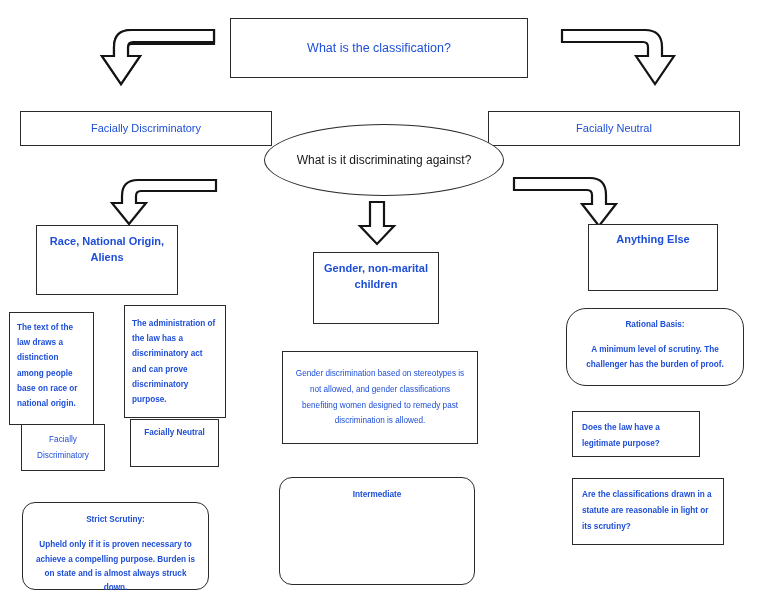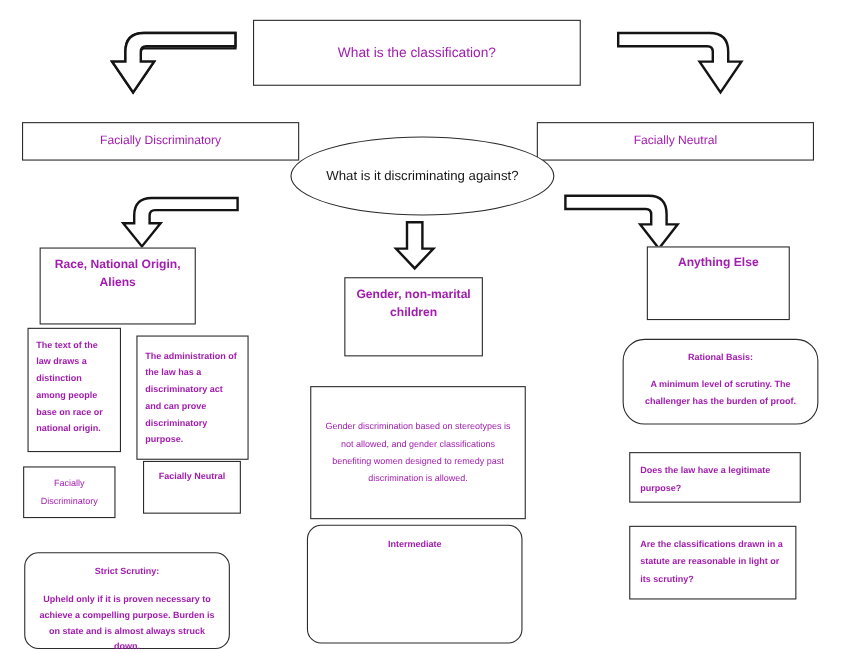--- a/index.html
+++ b/index.html
@@ -21,21 +21,21 @@
   }
   .node {
     position: absolute;
     box-sizing: border-box;
     border: 1px solid #2b2b2b;
     background: #ffffff;
     display: flex;
     justify-content: center;
     text-align: center;
     line-height: 1.45;
-    color: #a21caf;
+    color: #1d4ed8;
     padding: 4px 5px;
     z-index: 3;
   }
   .node.v-center { align-items: center; }
   .node.v-top { align-items: flex-start; font-weight: bold; }
   .node.left-align { text-align: left; justify-content: flex-start; }
   .node.rounded { border-radius: 13px; }
   .node .txt { display: block; width: 100%; }
 
   
@@ -131,21 +131,21 @@
   </div>
 
   <div class="node v-top fs-11" style="left:313px; top:252px; width:126px; height:72px; padding-top:8px;">
     <span class="txt">Gender, non-marital children</span>
   </div>
 
   <div class="node v-top fs-11" style="left:588px; top:224px; width:130px; height:67px; padding-top:7px;">
     <span class="txt">Anything Else</span>
   </div>
 
-  <div class="node v-top left-align fs-8" style="left:9px; top:298px; width:85px; height:113px; padding:7px 7px; line-height:1.85;margin-left:16px;">
+  <div class="node v-top left-align fs-8" style="left:9px; top:312px; width:85px; height:113px; padding:7px 7px; line-height:1.85;">
     <span class="txt">The text of the law draws a distinction among people base on race or national origin.</span>
   </div>
 
   <div class="node v-top left-align fs-8" style="left:124px; top:305px; width:102px; height:113px; padding:2px 7px; line-height:1.85;align-items:center;">
     <span class="txt">The administration of the law has a discriminatory act and can prove discriminatory purpose.</span>
   </div>
 
   <div class="node v-center fs-8" style="left:21px; top:424px; width:84px; height:47px; line-height:1.9;">
     <span class="txt">Facially Discriminatory</span>
   </div>
@@ -155,40 +155,40 @@
   </div>
 
   <div class="node rounded v-top fs-8" style="left:22px; top:502px; width:187px; height:88px; padding:10px 10px; line-height:1.75;">
     <span class="txt">
       <span style="display:block;">Strict Scrutiny:</span>
       <span style="display:block; height:11px;"></span>
       <span style="display:block;">Upheld only if it is proven necessary to achieve a compelling purpose. Burden is on state and is almost always struck down.</span>
     </span>
   </div>
 
-  <div class="node v-center fs-8" style="left:282px; top:351px; width:196px; height:121px; padding:8px 12px; line-height:1.95;align-items:center;">
+  <div class="node v-center fs-8" style="left:282px; top:351px; width:196px; height:93px; padding:8px 12px; line-height:1.95;align-items:center;">
     <span class="txt">Gender discrimination based on stereotypes is not allowed, and gender classifications benefiting women designed to remedy past discrimination is allowed.</span>
   </div>
 
   <div class="node rounded v-top fs-8" style="left:279px; top:477px; width:196px; height:108px; padding:10px 10px; line-height:1.75;">
     <span class="txt">
       <span style="display:block;">Intermediate</span>
       <span style="display:block; height:11px;"></span>
     </span>
   </div>
 
   <div class="node rounded v-top fs-8" style="left:566px; top:308px; width:178px; height:78px; padding:9px 10px; line-height:1.8;border-radius:20px;">
     <span class="txt">
       <span style="display:block;">Rational Basis:</span>
       <span style="display:block; height:10px;"></span>
       <span style="display:block;">A minimum level of scrutiny. The challenger has the burden of proof.</span>
     </span>
   </div>
 
-  <div class="node v-top left-align fs-8" style="left:572px; top:411px; width:156px; height:46px; padding:8px 9px; line-height:1.95;">
+  <div class="node v-top left-align fs-8" style="left:572px; top:411px; width:128px; height:46px; padding:8px 9px; line-height:1.95;">
     <span class="txt">Does the law have a legitimate purpose?</span>
   </div>
 
   <div class="node v-top left-align fs-8" style="left:572px; top:478px; width:152px; height:67px; padding:8px 9px; line-height:1.95;">
     <span class="txt">Are  the classifications drawn in a statute are reasonable in light or its scrutiny?</span>
   </div>
 
 </div>
 
 </body></html>

